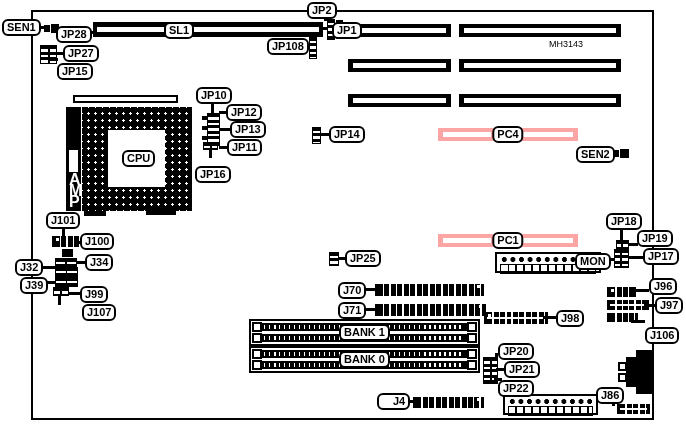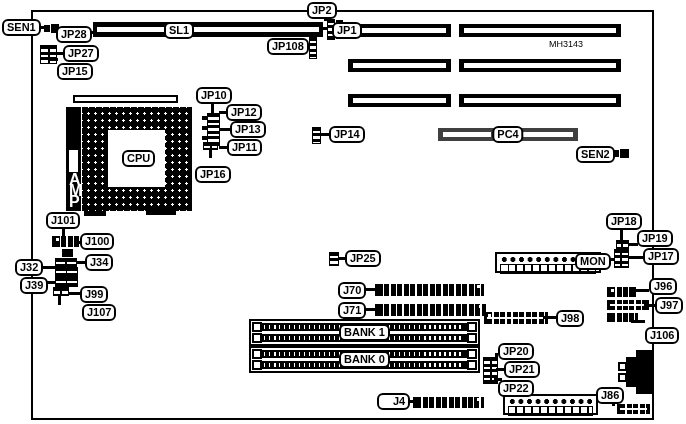--- a/index.html
+++ b/index.html
@@ -12,21 +12,21 @@
        font-size:11px;font-weight:bold;line-height:12px;height:13px;padding:0 3px;
        white-space:nowrap;color:#000;z-index:6;text-align:center;}
   
   .lead{position:absolute;background:#000;z-index:5;}
   
   .silk{position:absolute;font-size:9px;color:#000;z-index:2;}
   
   .isa{position:absolute;background:#000;}
   .isa .in{position:absolute;left:5px;right:5px;top:4px;bottom:4px;background:#fff;}
   
-  .pci{position:absolute;background:#404040;}
+  .pci{position:absolute;background:#fca5a5;}
   .pci .w1{position:absolute;left:5px;top:4px;width:48px;bottom:4px;background:#fff;}
   .pci .w2{position:absolute;left:56px;right:5px;top:4px;bottom:4px;background:#fff;}
   .pci .lbl{left:50%;top:-2px;transform:translateX(-50%);}
   
   .slot1{position:absolute;background:#000;}
   .slot1 .in{position:absolute;left:4px;right:4px;top:5px;bottom:5px;background:#fff;}
   
   .vstrip{position:absolute;border:1px solid #000;background-color:#000;
           background-image:repeating-linear-gradient(180deg,#000 0 3px,#fff 3px 5.5px);}
   
@@ -154,20 +154,25 @@
   <div class="lead" style="left:209px;top:148px;width:3px;height:10px;"></div>
 
   <div class="vstrip" style="left:312px;top:127px;width:7px;height:15px;"></div>
   <div class="lbl" style="left:329px;top:126px;">JP14</div>
   <div class="lead" style="left:320px;top:133px;width:9px;height:3px;"></div>
 
   <div class="pci" style="left:438px;top:128px;width:140px;height:13px;">
     <div class="w1"></div>
       <div class="w2"></div>
     <div class="lbl">PC4</div>
+  </div>
+  <div class="pci" style="left:438px;top:234px;width:140px;height:13px;">
+    <div class="w1"></div>
+      <div class="w2"></div>
+    <div class="lbl">PC1</div>
   </div>
 
   <div class="lbl" style="left:576px;top:146px;">SEN2</div>
   <div class="lead" style="left:607px;top:152px;width:6px;height:3px;"></div>
   <div class="solid" style="left:613px;top:150px;width:6px;height:7px;"></div>
   <div class="solid" style="left:620px;top:149px;width:9px;height:9px;"></div>
 
   <div class="conn" style="left:495px;top:252px;width:102px;height:17px;">
     <div class="dots"></div>
     <div class="sqs"></div>

